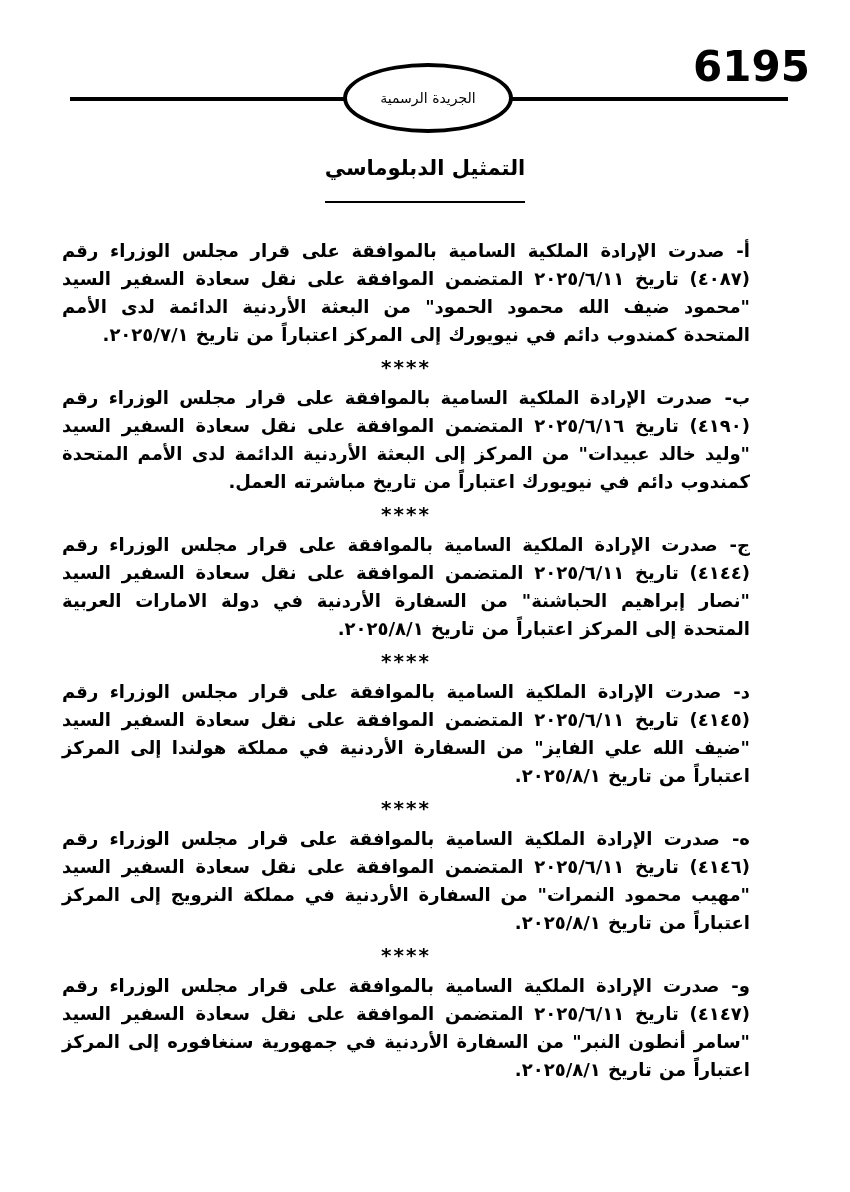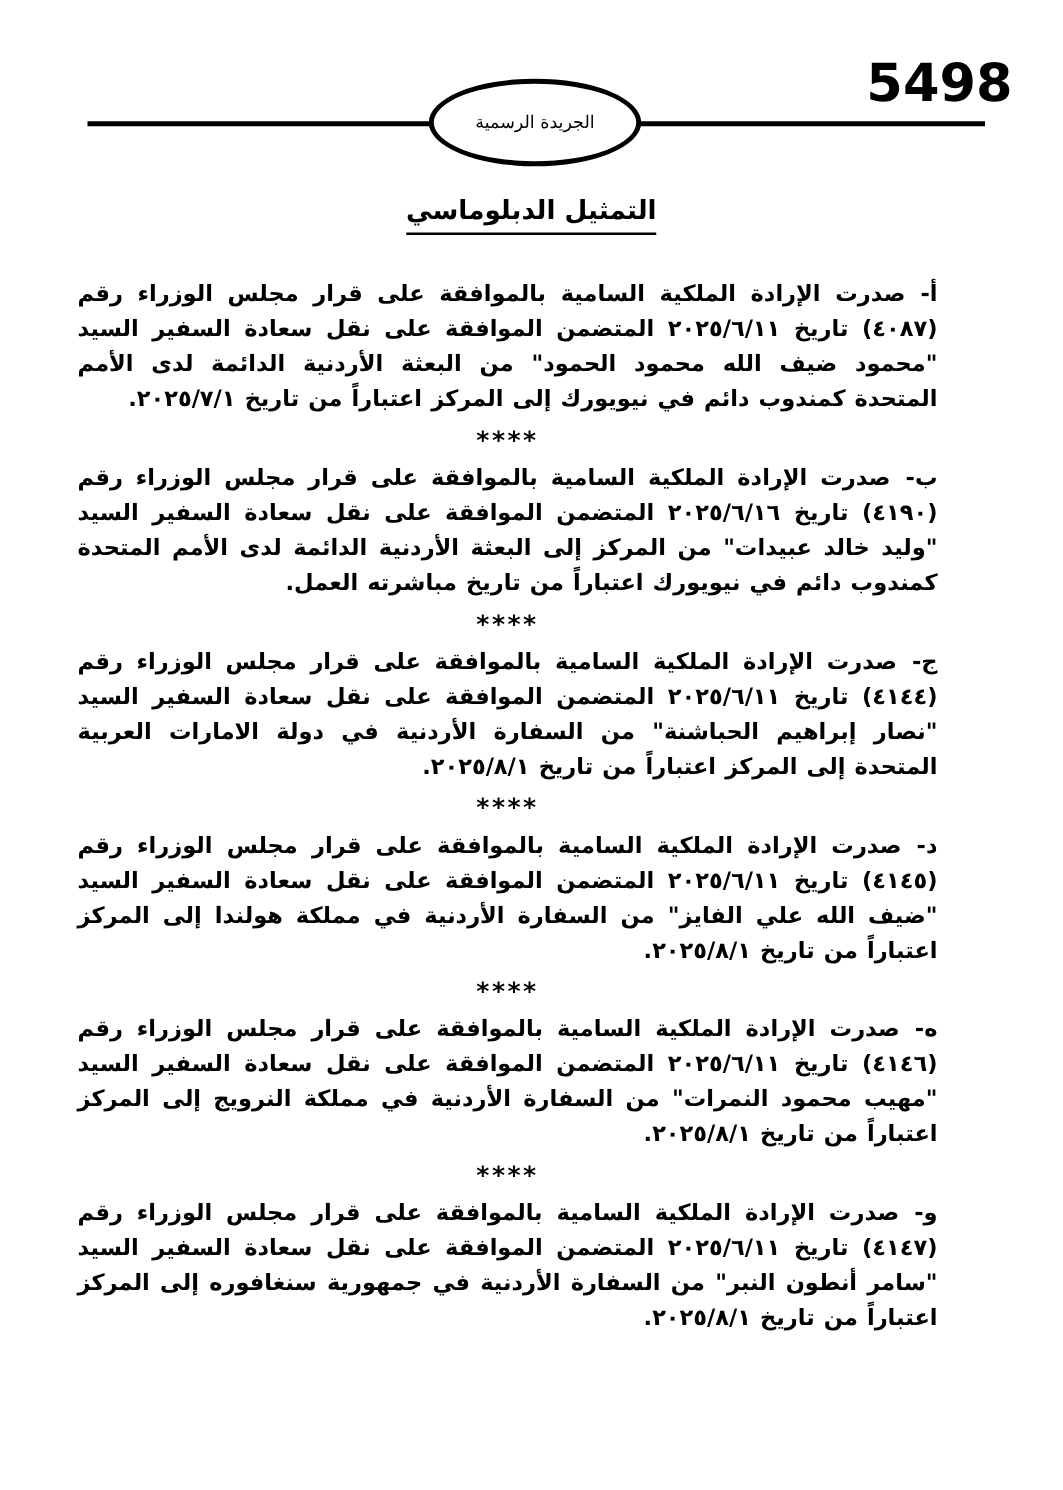--- a/index.html
+++ b/index.html
@@ -31,21 +31,21 @@
   }
   .gazette-oval .oval-label {
     font-size: 14px; font-weight: normal; direction: rtl; white-space: nowrap;
   }
 
   
   .title-wrap { text-align: center; margin-top: 16px; }
   .section-title {
     display: inline-block; direction: rtl;
     font-size: 21px; font-weight: bold;
-    border-bottom: 2.5px solid #000; padding-bottom: 6px;
+    border-bottom: 2.5px solid #000; padding-bottom: 21px;
   }
 
   
   .entries {
     direction: rtl;
     margin: 34px 100px 0 62px;
   }
   .entry {
     font-size: 18px; font-weight: bold; line-height: 28px;
     text-align: justify; text-align-last: right;
@@ -58,21 +58,21 @@
     letter-spacing: 2px;
     margin: 4px 0 3px 0;
   }
 </style>
 </head>
 <body>
 
 <div class="page">
 
   <div class="header">
-    <div class="page-number">5498</div>
+    <div class="page-number">6195</div>
     <div class="header-rule"></div>
     <div class="gazette-oval">
       <span class="oval-label">الجريدة الرسمية</span>
     </div>
   </div>
 
   <div class="title-wrap">
     <span class="section-title">التمثيل الدبلوماسي</span>
   </div>
 

